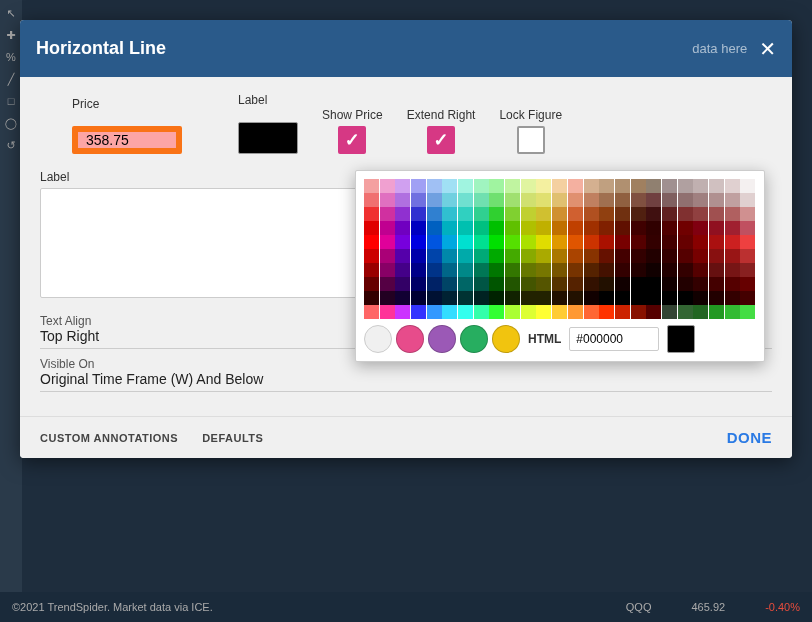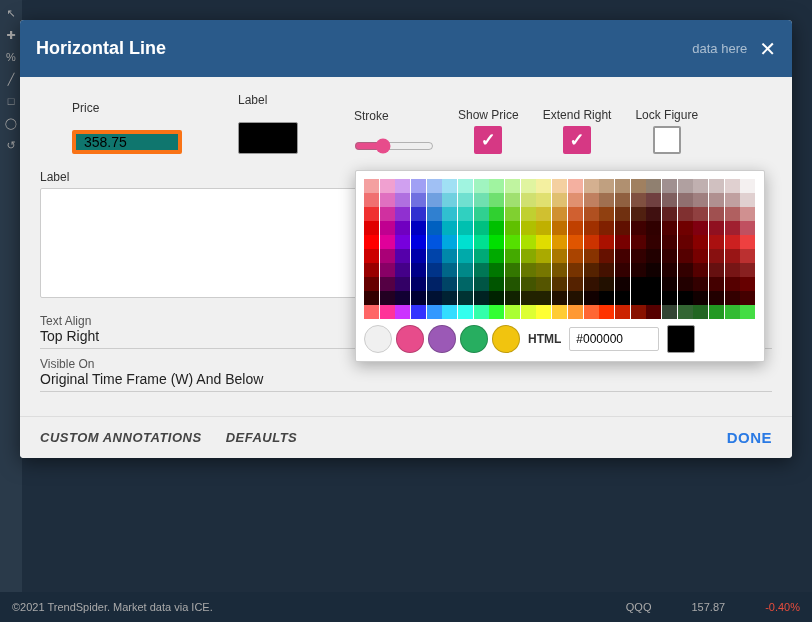--- a/index.html
+++ b/index.html
@@ -86,25 +86,25 @@
       gap: 15px;
       margin-left: 32px;
     }
 
     .form-label {
       font-size: 12px;
       color: #333;
     }
 
     .price-input {
-      border: 4px solid #f97316;
+      border: 6px solid #f97316;
       padding: 0 8px;
       font-size: 14px;
       width: 110px;
-      background: #0f766e;
+      background: #fca5a5;
       border-radius: 2px;
     }
 
     .color-swatch {
       width: 60px;
       height: 32px;
       background: #000;
       border: 1px solid #999;
       cursor: pointer;
       border-radius: 2px;
@@ -226,26 +226,25 @@
     }
 
     .footer-left {
       display: flex;
       gap: 24px;
     }
 
     .footer-btn {
       background: none;
       border: none;
-      font-size: 13px;
+      font-size: 11px;
       font-weight: bold;
       color: #444;
       cursor: pointer;
       letter-spacing: 0.5px;
-      font-style: italic;
     }
 
     .done-btn {
       background: none;
       border: none;
       font-size: 15px;
       font-weight: bold;
       color: #2a7ae4;
       cursor: pointer;
       letter-spacing: 0.5px;
@@ -407,26 +406,20 @@
         <div class="form-group">
           <span class="form-label">Price</span>
           <input class="price-input" type="text" value="358.75" style="">
         </div>
 
         <div class="form-group">
           <span class="form-label">Label</span>
           <div class="color-swatch"></div>
         </div>
 
-        <div class="form-group">
-          <span class="form-label">Stroke</span>
-          <div class="stroke-slider-container">
-            <input type="range" class="stroke-slider" min="1" max="10" value="4" style="">
-          </div>
-        </div>
 
 
         <div class="checkbox-group">
           <span class="form-label">Show Price</span>
           <div class="checkbox-custom">
             <span class="checkmark">✓</span>
           </div>
         </div>
 
         <div class="checkbox-group">
@@ -739,16 +732,16 @@
     <span class="html-label">HTML</span>
     <input class="html-input" type="text" value="#000000" style="">
     <div class="black-swatch"></div>
   </div>
 </div>
 
 <div class="status-bar">
   <span>©2021 TrendSpider. Market data via ICE.</span>
   <div class="status-right">
     <span>QQQ</span>
-    <span>157.87</span>
+    <span>465.92</span>
     <span class="status-negative">-0.40%</span>
   </div>
 </div>
 
 </body></html>

